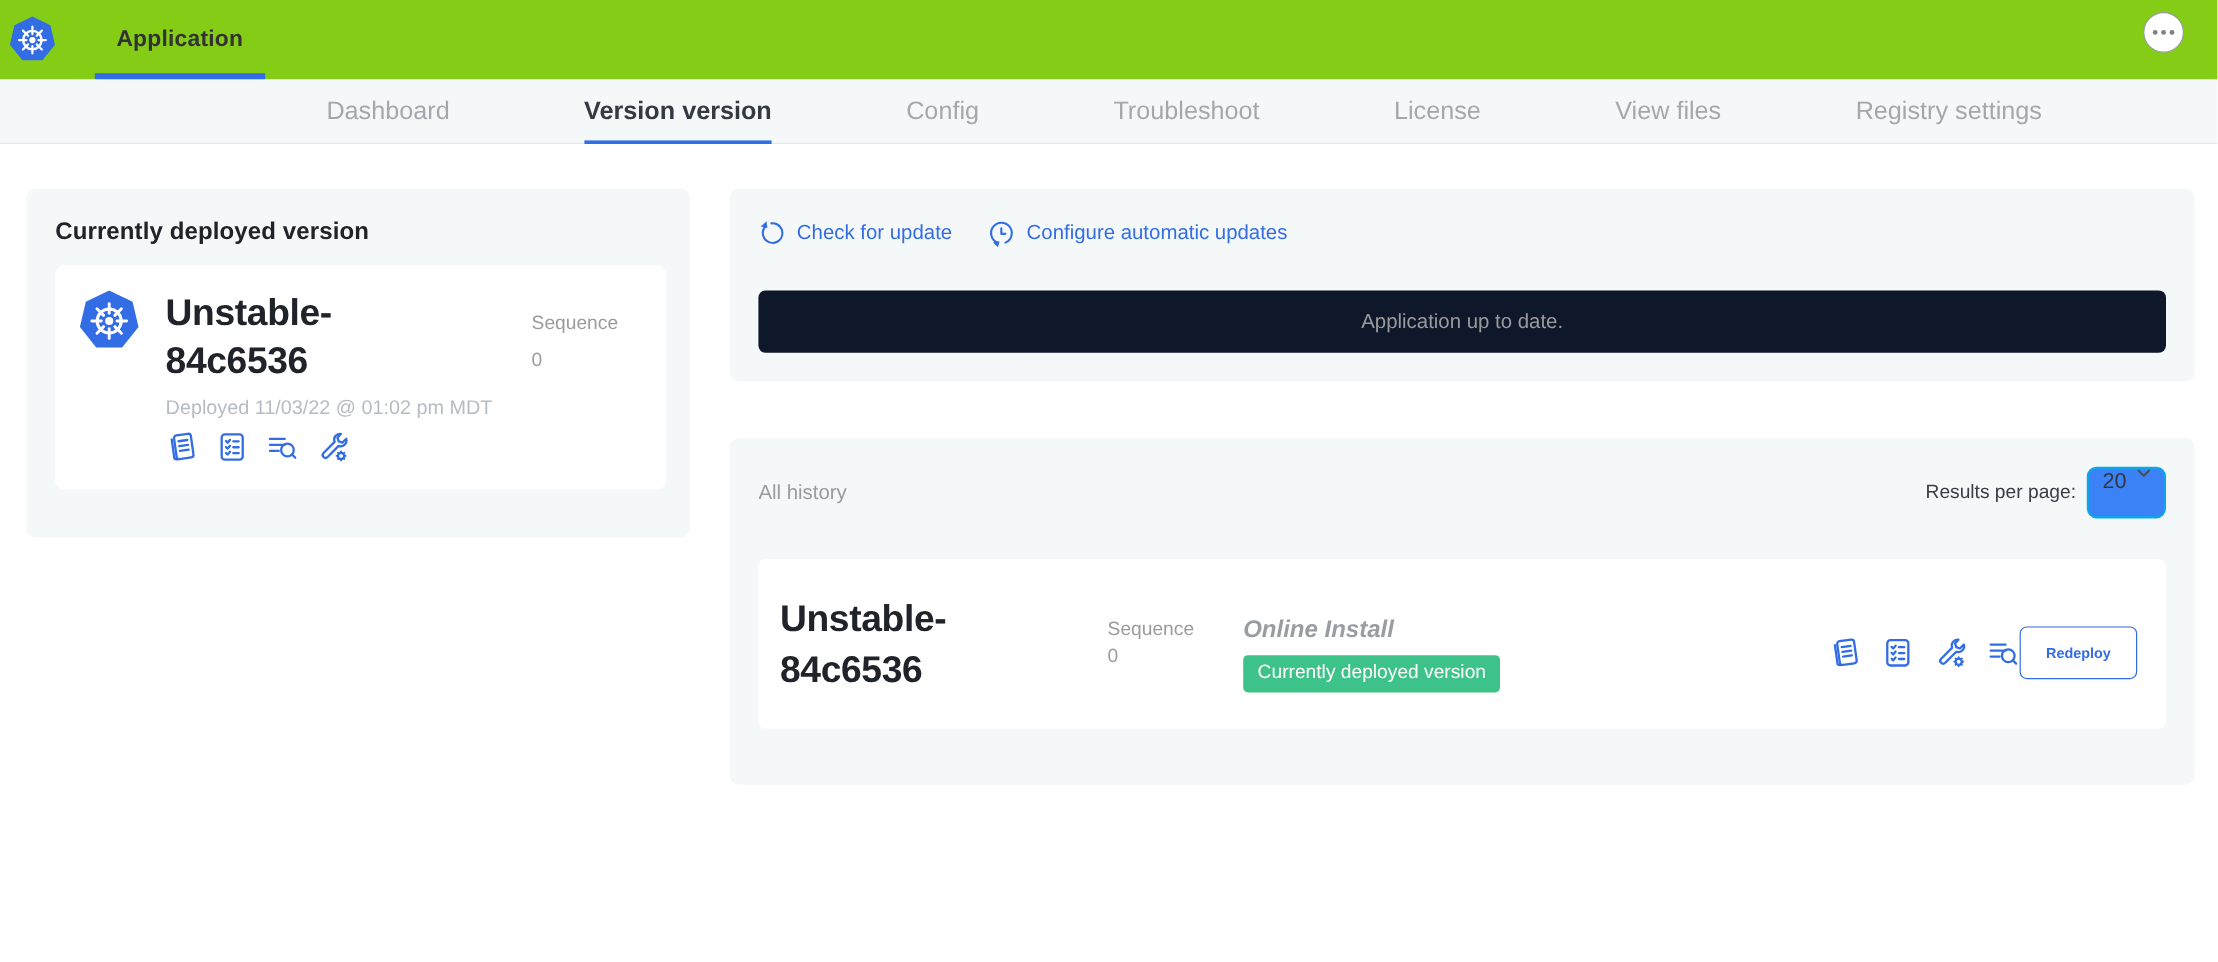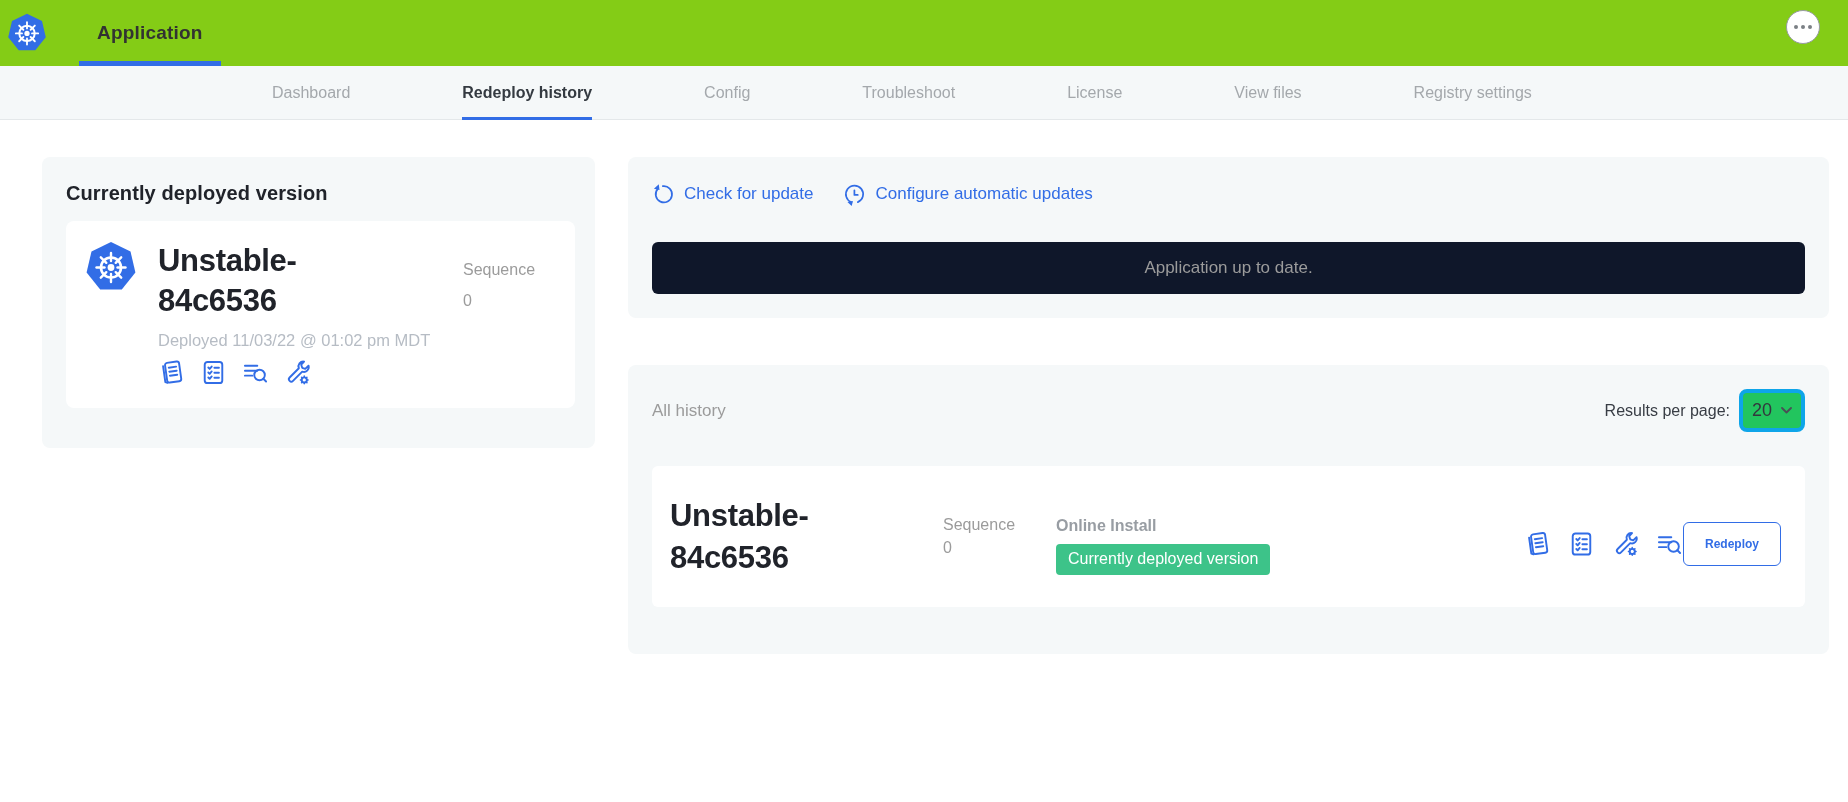--- a/index.html
+++ b/index.html
@@ -12,26 +12,26 @@
   .app-title-wrap { position:relative; margin-left:32px; height:66px; display:flex; align-items:center; padding:0 18px; }
   .app-title { font-size:19px; font-weight:700; color:#323232; letter-spacing:.2px; }
   .app-title-wrap::after { content:""; position:absolute; left:0; right:0; bottom:0; height:5px; background:#326de6; }
   .menu-btn { position:absolute; right:28px; top:10px; width:34px; height:34px; border:1.5px solid #979ca0;
               border-radius:50%; background:#fff; display:flex; align-items:center; justify-content:center; gap:3px; cursor:pointer; }
   .menu-btn i { width:4px; height:4px; border-radius:50%; background:#7b8085; }
 
   
   .navbar { height:54px; background:#f5f8f9; border-bottom:1px solid #e4e8ea;
             display:flex; padding-left:272px; gap:112px; }
-  .tab { position:relative; display:flex; align-items:center; font-size:16px; color:#a4a8ac; cursor:pointer; white-space:nowrap; }
+  .tab { position:relative; display:flex; align-items:center; font-size:21px; color:#a4a8ac; cursor:pointer; white-space:nowrap; }
   .tab.active { color:#343a41; font-weight:700; }
   .tab.active::after { content:""; position:absolute; left:0; right:0; bottom:-1px; height:3px; background:#326de6; }
 
   
-  .main { display:flex; margin-top:37px; padding-left:42px; padding-right:19px; gap:33px; align-items:flex-start; }
+  .main { display:flex; margin-top:37px; padding-left:22px; padding-right:19px; gap:33px; align-items:flex-start; }
   .panel { background:#f5f8f9; border-radius:8px; }
 
   
   .left-panel { width:553px; height:291px; flex:0 0 auto; padding:25px 20px 24px 24px; }
   .left-panel h2 { font-size:20px; font-weight:700; color:#20232a; margin-bottom:16px; letter-spacing:.1px; }
   .deployed-card { background:#fff; border-radius:8px; padding:20px 20px 22px 19px; display:flex; }
   .deployed-card .k8s-logo2 { width:52px; height:52px; flex:0 0 auto; }
   .card-body { flex:1; margin-left:21px; }
   .card-top { display:flex; }
   .ver-title { font-size:31px; line-height:40px; font-weight:700; color:#20232a; letter-spacing:-.3px; max-width:195px; }
@@ -48,32 +48,32 @@
   .links-row { display:flex; justify-content:flex-start; align-items:center; gap:30px; height:26px; }
   .blue-link { display:flex; align-items:center; gap:9px; color:#326de6; font-size:17px; font-weight:500; cursor:pointer; }
   .blue-link svg { width:23px; height:23px; stroke:#326de6; fill:none; stroke-width:1.8; stroke-linecap:round; stroke-linejoin:round; }
   .status-bar { margin-top:35px; height:52px; background:#0f172a; border-radius:6px;
                 display:flex; align-items:center; justify-content:center; font-size:17px; color:#9b9b9b; }
 
   .versions-panel { margin-top:47px; padding:24px 24px 47px 24px; }
   .versions-head { display:flex; align-items:center; height:43px; }
   .versions-title { font-size:17px; color:#9b9b9b; }
   .rpp-label { margin-left:auto; font-size:16px; color:#383d45; margin-right:9px; }
-  .rpp-select { width:66px; height:43px; background:#22c55e; border:4px solid #0ea5e9; border-radius:8px;
-                display:flex; align-items:center; justify-content:center; gap:9px; cursor:pointer;
+  .rpp-select { width:66px; height:43px; background:#3b82f6; border:2px solid #0ea5e9; border-radius:8px;
+                display:flex; align-items:flex-start; justify-content:center; gap:9px; cursor:pointer;
                 font-size:18px; color:#33373d; }
   .rpp-select svg { width:11px; height:7px; stroke:#4a4f55; fill:none; stroke-width:1.8; stroke-linecap:round; stroke-linejoin:round; }
 
   .version-row { margin-top:34px; height:141px; background:#fff; border-radius:6px;
                  display:flex; align-items:center; padding:0 24px 0 18px; }
   .row-title { font-size:31px; line-height:42px; font-weight:700; color:#20232a; letter-spacing:-.3px; width:215px; }
   .row-seq { width:85px; margin-left:58px; color:#9b9b9b; font-size:16px; }
   .row-seq .seq-val { margin-top:5px; }
   .row-mid { margin-left:28px; margin-top:18px; }
-  .install-type { font-size:16px; font-weight:700; color:#989da3; }
+  .install-type { font-size:20px; font-weight:700; color:#989da3;font-style:italic; }
   .badge { margin-top:9px; display:inline-block; background:#3dc389; color:#fff; font-size:16px;
            padding:6px 12px 7px; border-radius:4px; }
   .row-right { margin-left:auto; display:flex; align-items:center; margin-top:14px; }
   .row-right .icon-btn { margin-left:17px; }
   .row-right .icon-btn svg { width:28px; height:28px; }
   .redeploy-btn { background:#fff; border:1px solid #326de6; border-radius:6px; color:#326de6;
                   font-size:12px; font-weight:700; padding:14px 21px; cursor:pointer;
                   font-family:Liberation Sans, sans-serif; }
 </style>
 </head>
@@ -156,21 +156,21 @@
   </div>
   <div class="menu-btn">
       <i></i>
       <i></i>
       <i></i>
     </div>
 </div>
 
 <div class="navbar">
   <div class="tab">Dashboard</div>
-  <div class="tab active">Redeploy history</div>
+  <div class="tab active">Version version</div>
   <div class="tab">Config</div>
   <div class="tab">Troubleshoot</div>
   <div class="tab">License</div>
   <div class="tab">View files</div>
   <div class="tab">Registry settings</div>
 </div>
 
 <div class="main">
 
   <div class="panel left-panel">

